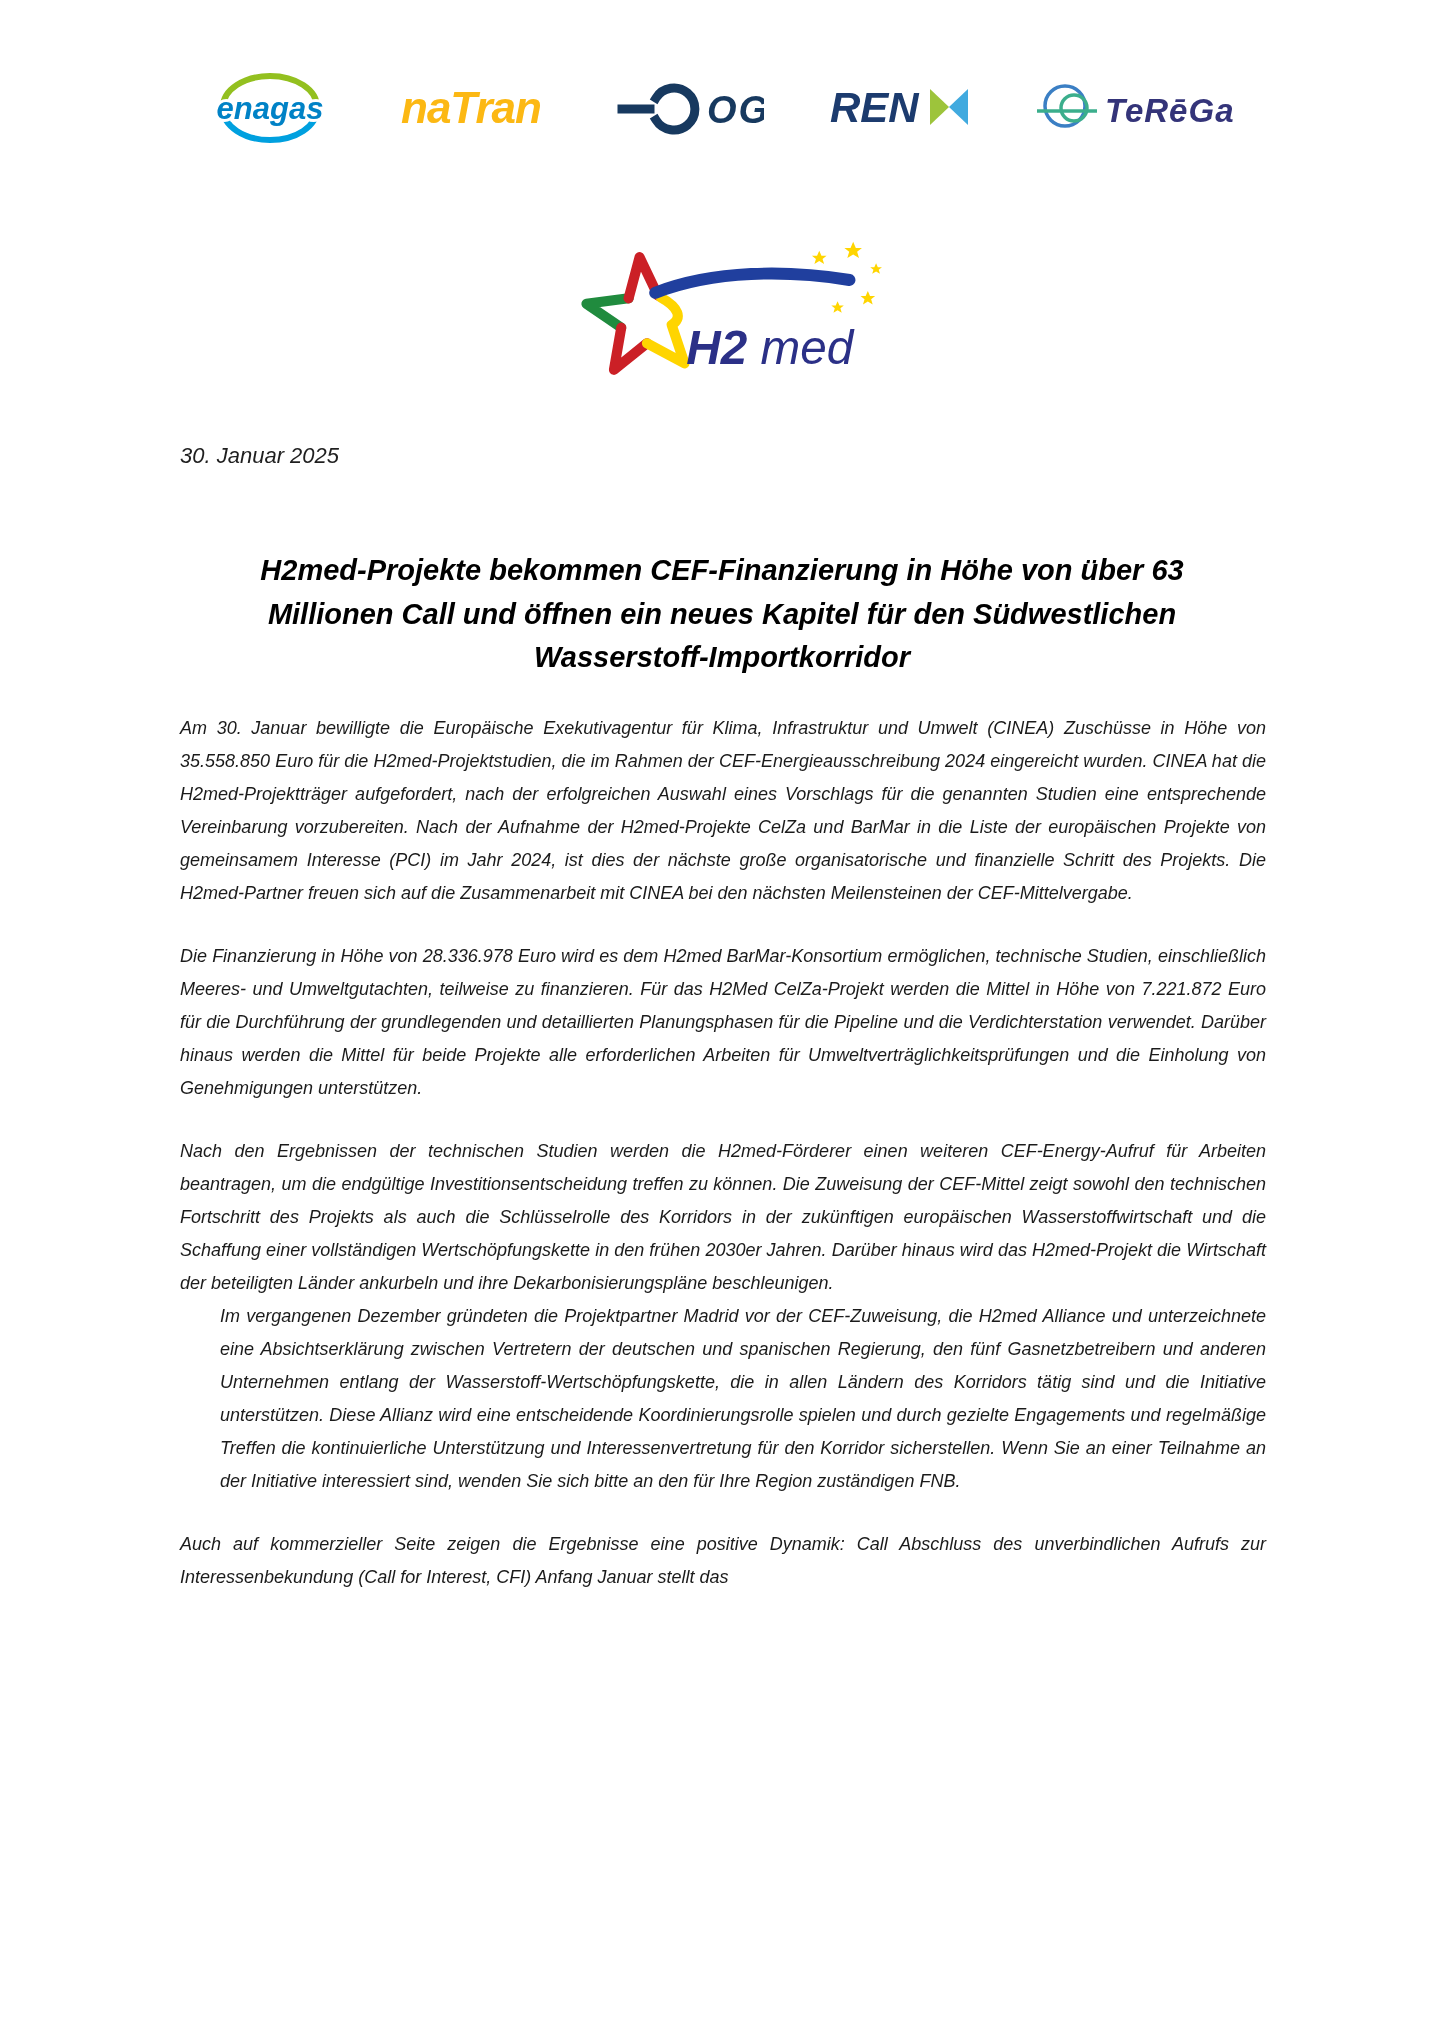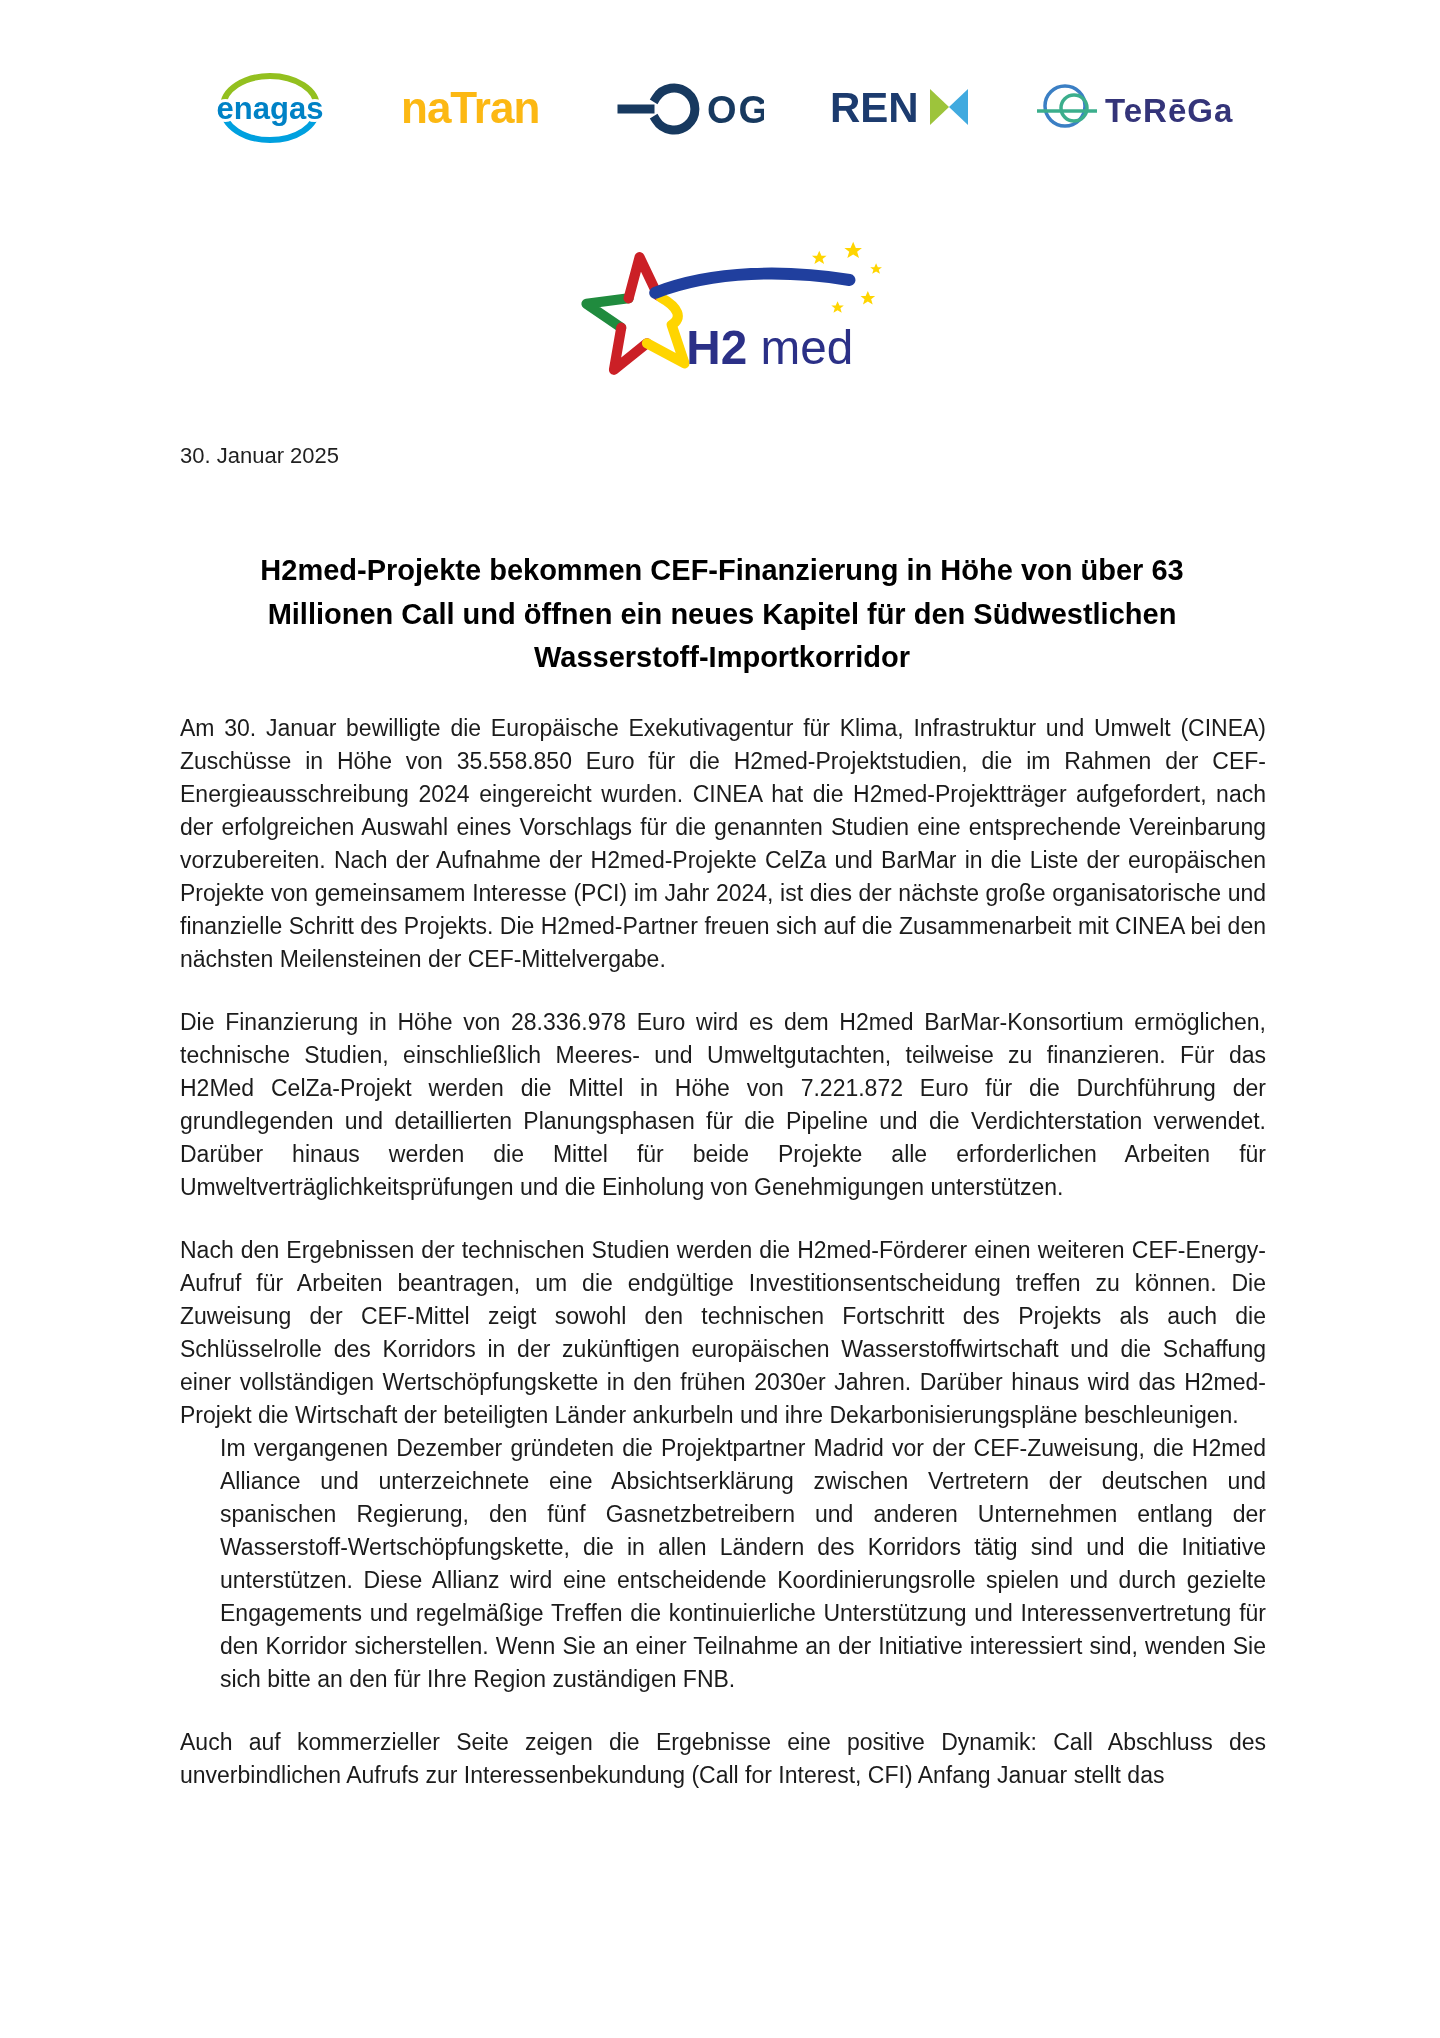--- a/index.html
+++ b/index.html
@@ -3,20 +3,21 @@
 <meta charset="utf-8">
 <style>
   html, body { margin: 0; padding: 0; background: #ffffff; }
   .page {
     position: relative;
     width: 1440px;
     height: 2038px;
     background: #ffffff;
     font-family: "Liberation Sans", sans-serif;
     overflow: hidden;
+    font-style: italic;
   }
 
   
   .logos-row {
     position: absolute;
     top: 70px;
     left: 205px;
     width: 1040px;
     height: 74px;
     display: flex;
@@ -61,21 +62,21 @@
     line-height: 43.5px;
     color: #000000;
   }
 
   
   .body-col {
     position: absolute;
     top: 712px;
     left: 180px;
     width: 1086px;
-    font-size: 23px;
+    font-size: 18px;
     line-height: 33px;
     color: var(--body-text);
     text-align: justify;
   }
   .body-col p { margin: 0 0 30px 0; }
   .body-col p.tight-after  { margin-bottom: 0; }
   .body-col p.tight-before { margin-top: 0; margin-left: 40px; }
 </style>
 </head>
 <body>

